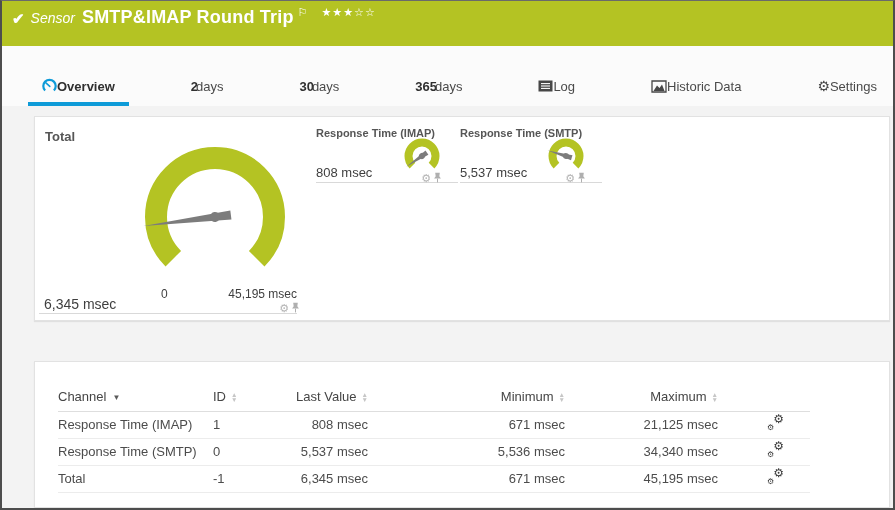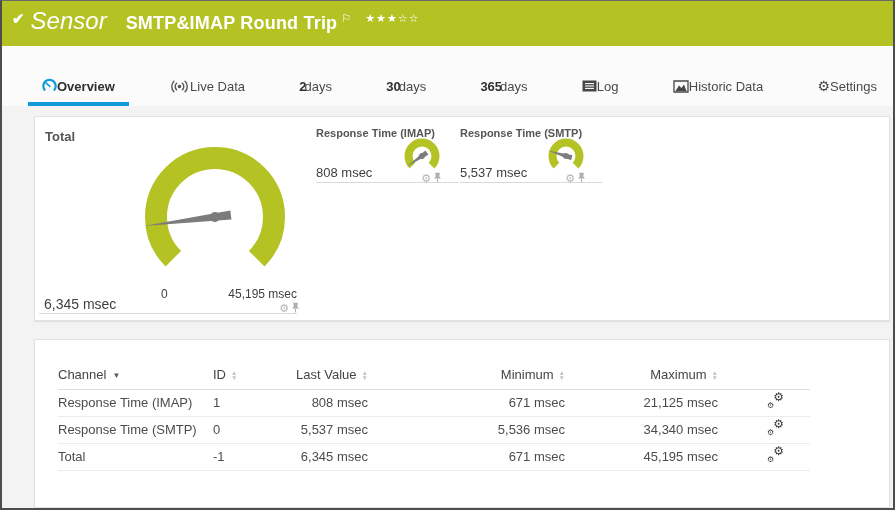--- a/index.html
+++ b/index.html
@@ -8,40 +8,40 @@
   .page{
     width:895px; height:510px; margin:0 auto; background:#f3f3f3;
     border-left:2px solid #4d4d4d; border-right:2px solid #4d4d4d;
     border-bottom:2px solid #4d4d4d; border-top:1px solid #6a6a6a;
     display:flex; flex-direction:column; overflow:hidden; position:relative;
   }
   
   .topbar{ background:#b4c323; height:45px; flex:0 0 auto; display:flex; padding:6px 0 0 10px; color:#fff; }
   .check{ font-size:15px; font-weight:bold; margin:3px 6px 0 0; }
   .hrow{ display:flex; align-items:baseline; }
-  .kind{ font-style:italic; font-size:24px; margin-right:19px; }
+  .kind{ font-style:italic; font-size:14px; margin-right:7px; }
   .htitle{ font-size:18px; font-weight:700; letter-spacing:.2px; }
   .flag{ font-size:11px; margin-left:4px; position:relative; top:-7px; cursor:pointer; }
   .stars{ font-size:11px; letter-spacing:1px; margin-left:14px; position:relative; top:-7px; cursor:pointer; }
   .hstatus{ font-size:17px; font-weight:700; margin:16px 0 0 19px;text-align:center; }
   
   .tabstrip{ background:#fbfbfb; height:60px; flex:0 0 auto; display:flex; align-items:flex-end;
              justify-content:space-between; padding:0 2px 0 26px; }
   .tab{ height:40px; display:flex; align-items:center; padding:0 14px;
         font-size:13px; color:#4a4a4a; position:relative; cursor:pointer; white-space:nowrap; }
   .tab b{ color:#303030; font-weight:700; margin-right:-2px; }
   .tab.active{ color:#2f2f2f; font-weight:700; }
   .tab.active::after{ content:""; position:absolute; left:0; right:0; bottom:0; height:4px; background:#0e9bd8; }
   .tabicon{ flex:0 0 auto; display:inline-flex; }
   .gearglyph{ font-size:14px; color:#474747; line-height:14px; }
   
   .content{ flex:1; background:#f3f3f3; padding:10px 3px 0 32px; display:flex; flex-direction:column; overflow:hidden; }
   .card{ background:#fff; border:1px solid #e2e2e2; box-shadow:0 1px 1px rgba(0,0,0,.08); }
   .gauges-card{ height:205px; flex:0 0 auto; position:relative; }
-  .channels-card{ margin-top:18px; flex:1; }
+  .channels-card{ margin-top:40px; flex:1; }
   
   .gpanel{ position:absolute; border-bottom:1px solid #d9d9d9; }
   .gpanel .ptitle{ font-size:13px; font-weight:700; color:#565656; }
   .total-panel{ left:4px; top:8px; width:258px; height:189px; }
   .total-panel .ptitle{ position:absolute; left:6px; top:4px; }
   .total-svg{ position:absolute; left:91px; top:4px; }
   .bigvalue{ position:absolute; left:5px; bottom:1px; font-size:14px; color:#3f3f3f; }
   .gmin{ position:absolute; left:122px; top:162px; font-size:12px; color:#3f3f3f; }
   .gmax{ position:absolute; right:0; top:162px; font-size:12px; color:#3f3f3f; }
   .picons{ position:absolute; right:-3px; bottom:-4px; display:flex; align-items:center; gap:2px; }
@@ -91,29 +91,20 @@
     <div class="tab active">
       <span class="tabicon">
         <svg width="15" height="16" viewBox="0 0 15 16">
           <path d="M3.1 12.4 A6.2 6.2 0 1 1 11.9 12.4" stroke="#0e9bd8" stroke-width="2.2" fill="none"></path>
           <line x1="7.8" y1="8.4" x2="3.9" y2="4.9" stroke="#0e9bd8" stroke-width="1.6" stroke-linecap="round"></line>
         </svg>
       </span>
       <span>Overview</span>
     </div>
     <div class="tab">
-      <span class="tabicon">
-        <svg width="21" height="15" viewBox="0 0 21 15">
-          <circle cx="10.5" cy="7.5" r="1.8" fill="#555"></circle>
-          <path d="M7.6 4.2 A4.6 4.6 0 0 0 7.6 10.8 M4.9 2.2 A7.6 7.6 0 0 0 4.9 12.8 M13.4 4.2 A4.6 4.6 0 0 1 13.4 10.8 M16.1 2.2 A7.6 7.6 0 0 1 16.1 12.8" stroke="#555" stroke-width="1.4" fill="none" stroke-linecap="round"></path>
-        </svg>
-      </span>
-      <span>Live Data</span>
-    </div>
-    <div class="tab">
       <b>2</b>
       <span>days</span>
     </div>
     <div class="tab">
       <b>30</b>
       <span>days</span>
     </div>
     <div class="tab">
       <b>365</b>
       <span>days</span>

